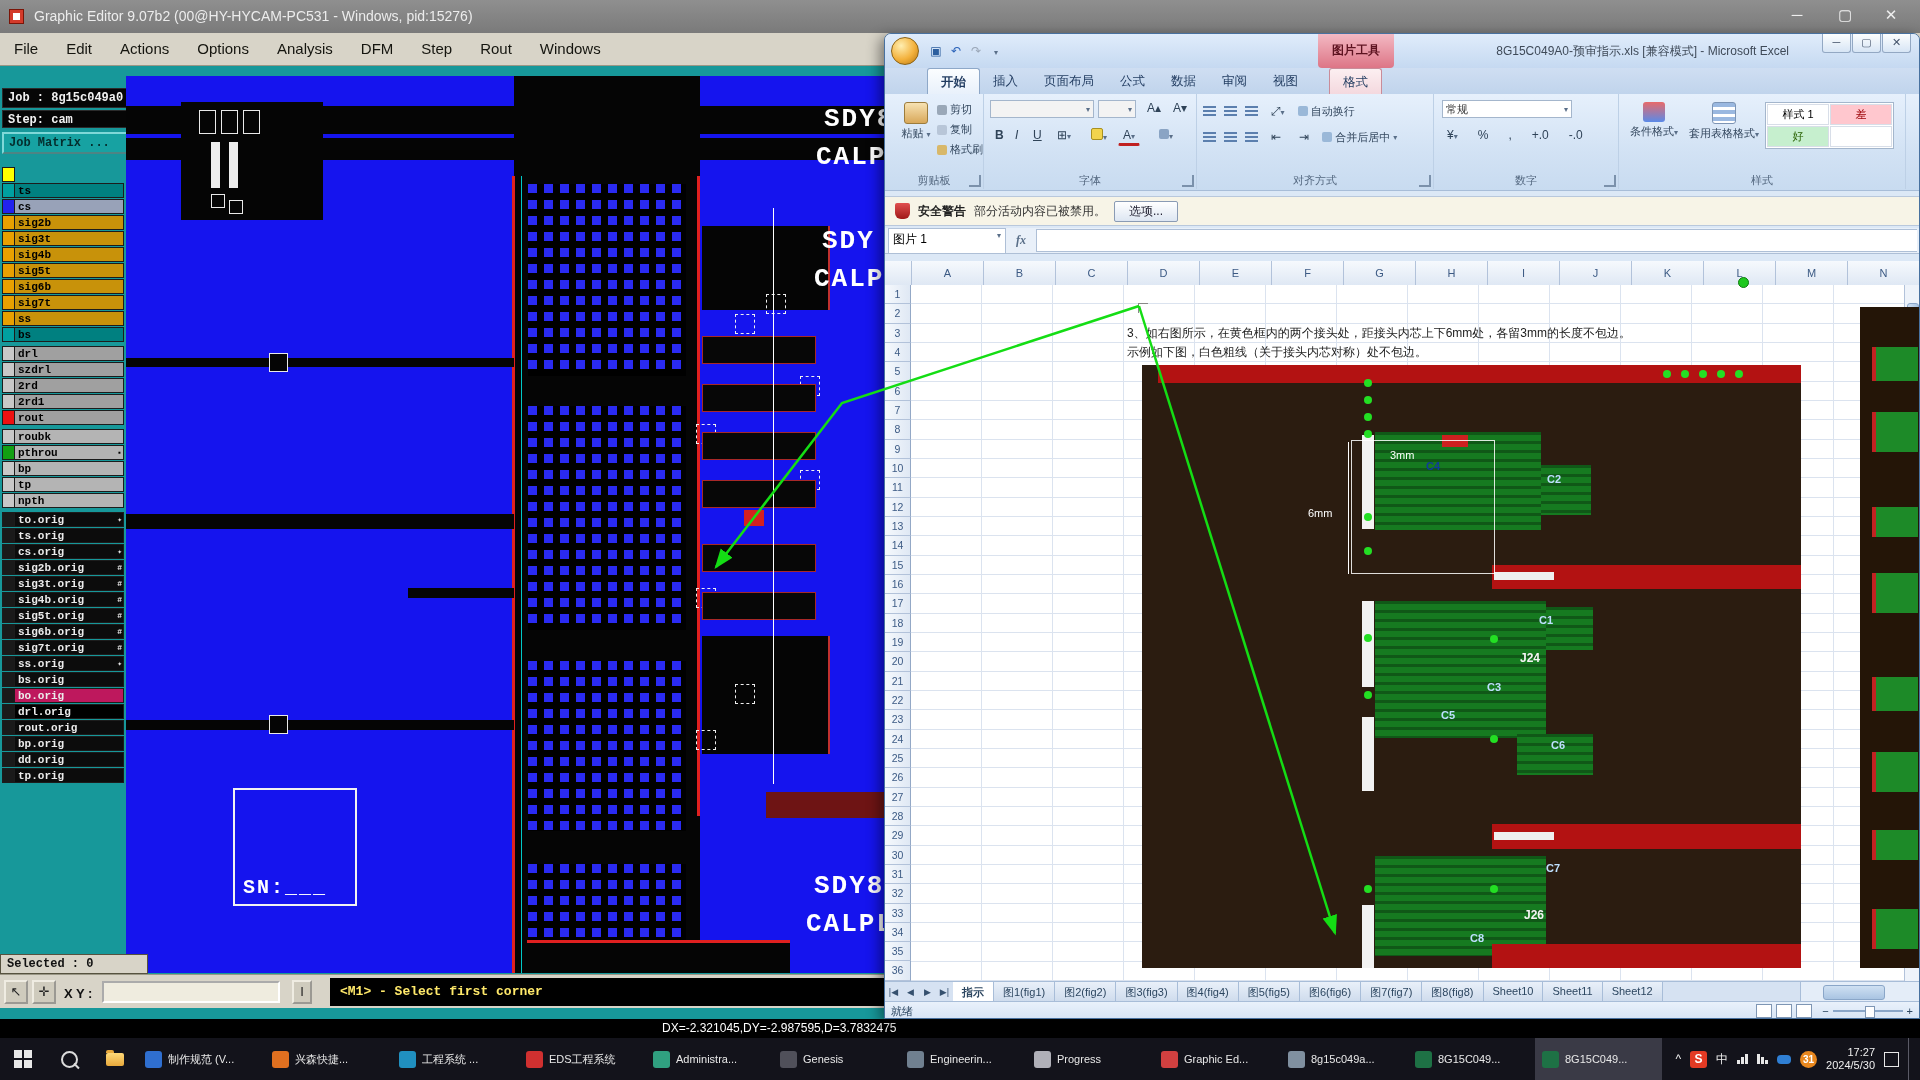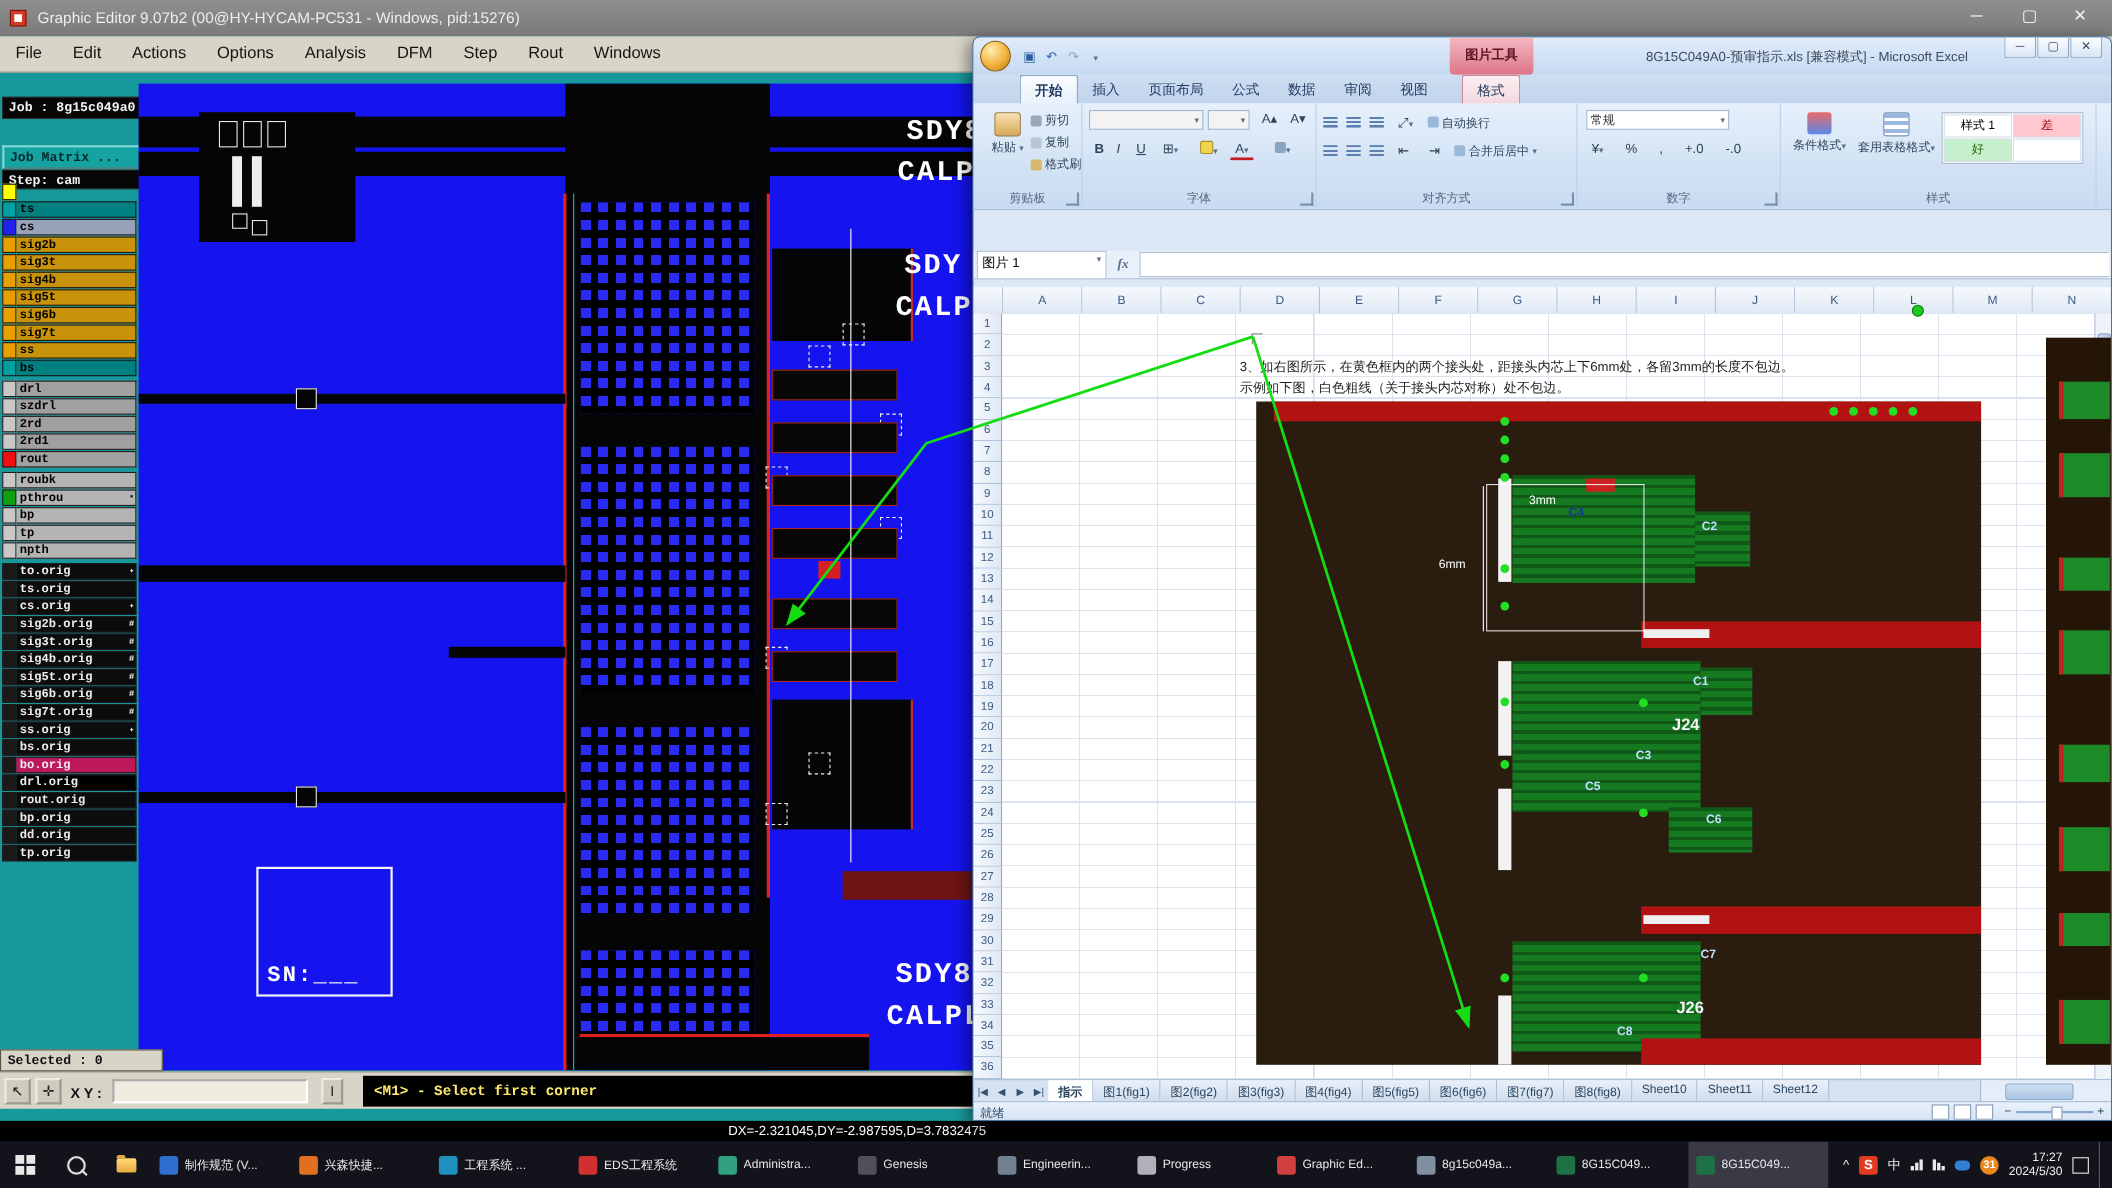--- a/index.html
+++ b/index.html
@@ -110,21 +110,21 @@
     border:1px solid #8aa6c8;border-radius:3px;}
   
   #pcb-pic{left:257px;top:80px;width:659px;height:603px;background:#2b1c10;z-index:3;overflow:hidden;}
   .hatch{background-image:repeating-linear-gradient(45deg,rgba(255,255,255,.08) 0 2px,transparent 2px 6px);}
   .gblock{position:absolute;background:#167a20;
     background-image:repeating-linear-gradient(to bottom,rgba(0,0,0,.28) 0 3px,transparent 3px 9px);}
   .rstrip{position:absolute;background:#b31212;}
   .wbar{position:absolute;left:220px;width:12px;background:#f2f2f2;}
   .gdot{position:absolute;width:8px;height:8px;border-radius:50%;background:#23df23;}
   .pic-lbl{position:absolute;font:bold 11px "Liberation Sans",sans-serif;color:#bfe0ff;z-index:4;}
-  .pic-lbl.big{font-size:15px;color:#f4f4f4;}
+  .pic-lbl.big{font-size:12px;color:#f4f4f4;}
   .dim{position:absolute;color:#fff;font:11px "Liberation Sans",sans-serif;z-index:4;}
   #pcb-strip{left:975px;top:22px;width:61px;height:661px;background:#241507;z-index:3;overflow:hidden;}
   .rs-g{position:absolute;left:12px;width:42px;background:#1d8a28;border-left:4px solid #c22222;}
   .xl-sheettabs{left:0;top:947px;width:100%;height:20px;background:#d6e2f2;border-top:1px solid #a8bdd8;
     display:flex;align-items:stretch;}
   .shnav{width:17px;text-align:center;font-size:9px;line-height:20px;color:#35506e;flex:none;}
   .sh-tab{padding:3px 9px 0 9px;font-size:11px;color:#2c4precede;color:#2c4660;background:linear-gradient(#e9f0f9,#cfdced);
     border-right:1px solid #a8bdd8;white-space:nowrap;}
   .sh-tab.active{background:#fff;font-weight:bold;}
   .hscroll{margin-left:auto;width:118px;height:100%;background:#e4edf8;border-left:1px solid #a8bdd8;position:relative;flex:none;}
@@ -169,21 +169,21 @@
       </div>
     <span>Graphic Editor 9.07b2 (00@HY-HYCAM-PC531 - Windows, pid:15276)</span>
   </div>
   <div class="a ge-winbtn" style="right:100px;">─</div>
   <div class="a ge-winbtn" style="right:52px;">▢</div>
   <div class="a ge-winbtn" style="right:6px;">✕</div>
 
   <div class="a ge-menubar"><div class="ge-menu">File</div><div class="ge-menu">Edit</div><div class="ge-menu">Actions</div><div class="ge-menu">Options</div><div class="ge-menu">Analysis</div><div class="ge-menu">DFM</div><div class="ge-menu">Step</div><div class="ge-menu">Rout</div><div class="ge-menu">Windows</div></div>
 
   <div class="a ge-side-box" style="top:88px;height:20px;">Job : 8g15c049a0</div>
-  <div class="a ge-side-box" style="top:110px;height:18px;margin-top:44px;">Step: cam</div>
+  <div class="a ge-side-box" style="top:110px;height:18px;">Step: cam</div>
   <div class="a ge-side-box ge-matrix" style="top:132px;height:22px;">Job Matrix ...</div>
   <div class="a" id="layer-list">
       <div class="layer-row">
         <div class="layer-swatch" style="background: rgb(255, 255, 0);"></div>
         <div class="layer-name" style="background: rgb(216, 216, 216); color: rgb(0, 0, 0); margin-top: 39px;">to</div>
       </div>
       <div class="layer-row">
         <div class="layer-swatch" style="background: rgb(0, 160, 160);"></div>
         <div class="layer-name" style="background: rgb(0, 128, 128); color: rgb(0, 0, 0);">ts</div>
       </div>
@@ -538,20 +538,26 @@
       <div class="a gal" style="left:146px;top:8px;">
         <div class="gal-cell">样式 1</div>
         <div class="gal-cell" style="background:#ffc7ce;color:#9c0006;">差</div>
         <div class="gal-cell" style="background:#c6efce;color:#276100;">好</div>
         <div class="gal-cell"></div>
       </div>
       <div class="rg-label">样式</div>
     </div>
   </div>
 
+  <div class="a xl-secbar">
+    <div class="shield"></div>
+    <b style="font-size:12px;color:#222;">安全警告</b>
+    <span style="font-size:12px;color:#333;">部分活动内容已被禁用。</span>
+    <span class="secbtn">选项...</span>
+  </div>
 
   <div class="a xl-formula">
     <div class="namebox">
       <span>图片 1</span>
         <span class="arr">▾</span>
     </div>
     <span style="font:italic bold 12px 'Liberation Serif',serif;color:#5a6f89;margin:0 10px;">fx</span>
     <input style="flex: 1 1 0%; height: 19px; border-top: 1px solid rgb(174, 191, 214); border-bottom: 1px solid rgb(174, 191, 214); border-left: 1px solid rgb(174, 191, 214); border-image: initial; border-right: none; background: rgb(255, 255, 255); margin-right: 2px;">
   </div>
 

